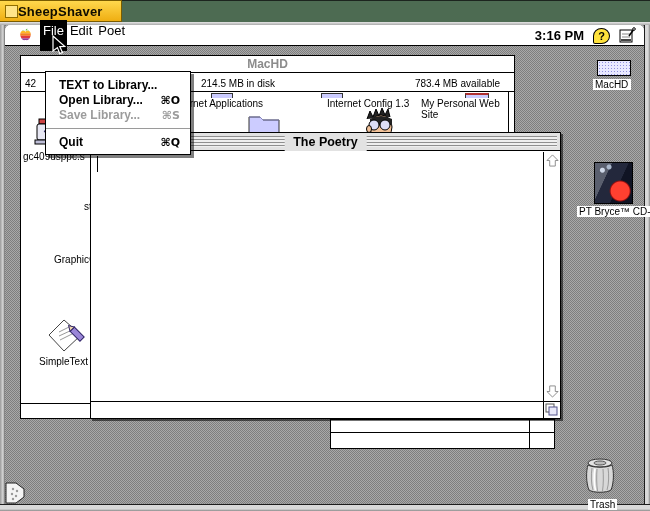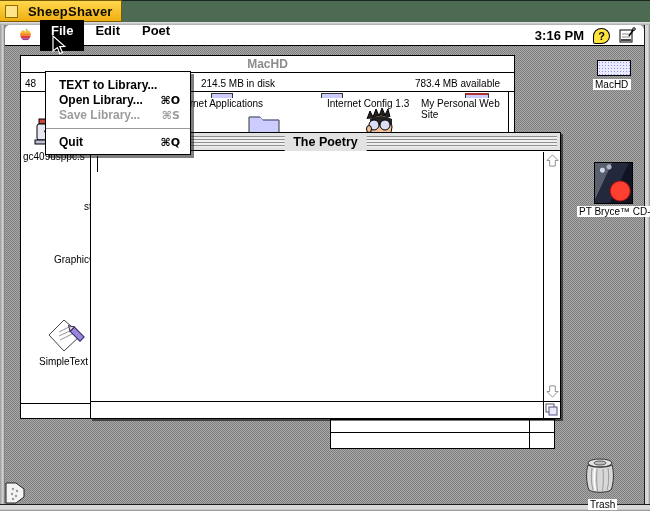--- a/index.html
+++ b/index.html
@@ -10,31 +10,31 @@
 
   
   .frame-top{left:0;top:0;width:650px;height:22px;background:#4d6b52;border-top:1px solid #1c241e;}
   .frame-bevel{left:0;top:22px;width:650px;height:3px;background:linear-gradient(#e6e6e6,#aaaaaa);}
   .frame-left{left:0;top:25px;width:5px;height:486px;background:linear-gradient(90deg,#9a9a9a,#d9d9d9 60%,#6b6b6b);}
   .frame-right{left:644px;top:25px;width:6px;height:486px;background:linear-gradient(90deg,#1d1d1d 0 1px,#d9d9d9 1px 4px,#8a8a8a);}
   .frame-bottom{left:0;top:504px;width:650px;height:7px;background:linear-gradient(#1d1d1d 0 1px,#d9d9d9 1px 5px,#8a8a8a);}
   .ss-tab{left:0;top:0;width:122px;height:22px;background:linear-gradient(#ffd84d,#efae12);
           border:1px solid #7a5c00;border-left:none;display:flex;align-items:center;}
   .ss-tab .sq{width:13px;height:13px;margin-left:5px;background:#ffe488;border:1px solid #8f6d00;}
-  .ss-tab .t{font-weight:bold;font-size:13px;color:#100c00;margin-left:10px;letter-spacing:.2px;}
+  .ss-tab .t{font-weight:bold;font-size:13px;color:#100c00;margin-left:0;letter-spacing:.2px;}
 
   
   #screen{left:5px;top:25px;width:639px;height:479px;
     background:conic-gradient(#a9a9a9 0 25%, #7e7e7e 0 50%, #a9a9a9 0 75%, #7e7e7e 0);
     background-size:2px 2px;}
 
   
   .menubar{left:0;top:0;width:639px;height:21px;background:#fff;border-bottom:1px solid #000;
            border-radius:5px 5px 0 0;display:flex;align-items:center;}
-  .menu-label{font-weight:bold;font-size:13px;color:#000;padding:0 11px;height:31px;line-height:21px;}
+  .menu-label{font-weight:normal;font-size:13px;color:#000;padding:0 3px;height:31px;line-height:21px;}
   .menu-label.hl{background:#000;color:#fff;}
   .mb-right{position:absolute;right:8px;top:0;height:21px;display:flex;align-items:center;gap:9px;}
   .clock{font-weight:bold;font-size:13px;color:#000;}
   .help-ic{width:17px;height:16px;background:#ffe23c;border:1px solid #000;
            border-radius:50% 50% 50% 12%;font-weight:bold;font-size:11px;color:#000;
            display:flex;align-items:center;justify-content:center;}
 
   
   .win{background:#fff;border:1px solid #000;}
   .title-inactive{height:17px;border-bottom:1px solid #000;background:#fff;
@@ -77,21 +77,21 @@
   <div class="abs frame-left"></div>
   <div class="abs frame-right"></div>
   <div class="abs frame-bottom"></div>
 
   <div class="abs" id="screen">
 
     <div class="abs win" style="left:15px;top:30px;width:495px;height:364px;">
       <div class="title-inactive">
         <span>MacHD</span>
       </div>
-      <div class="abs small" style="left:4px;top:22px;">48</div>
+      <div class="abs small" style="left:4px;top:22px;">42</div>
       <div class="abs small" style="left:180px;top:22px;">214.5 MB in disk</div>
       <div class="abs small" style="right:14px;top:22px;">783.4 MB available</div>
       <div class="abs hline" style="left:0;top:35px;width:493px;"></div>
 
       <div class="abs sliver" style="left:190px;top:37px;width:22px;"></div>
       <div class="abs sliver" style="left:300px;top:37px;width:22px;"></div>
       <div class="abs sliver" style="left:444px;top:37px;width:24px;border-top:2px solid #b03030;"></div>
 
       <div class="abs small" style="left:152px;top:42px;">Internet Applications</div>
       <div class="abs small" style="left:261px;top:42px;padding-left:45px;">Internet Config 1.3</div>

